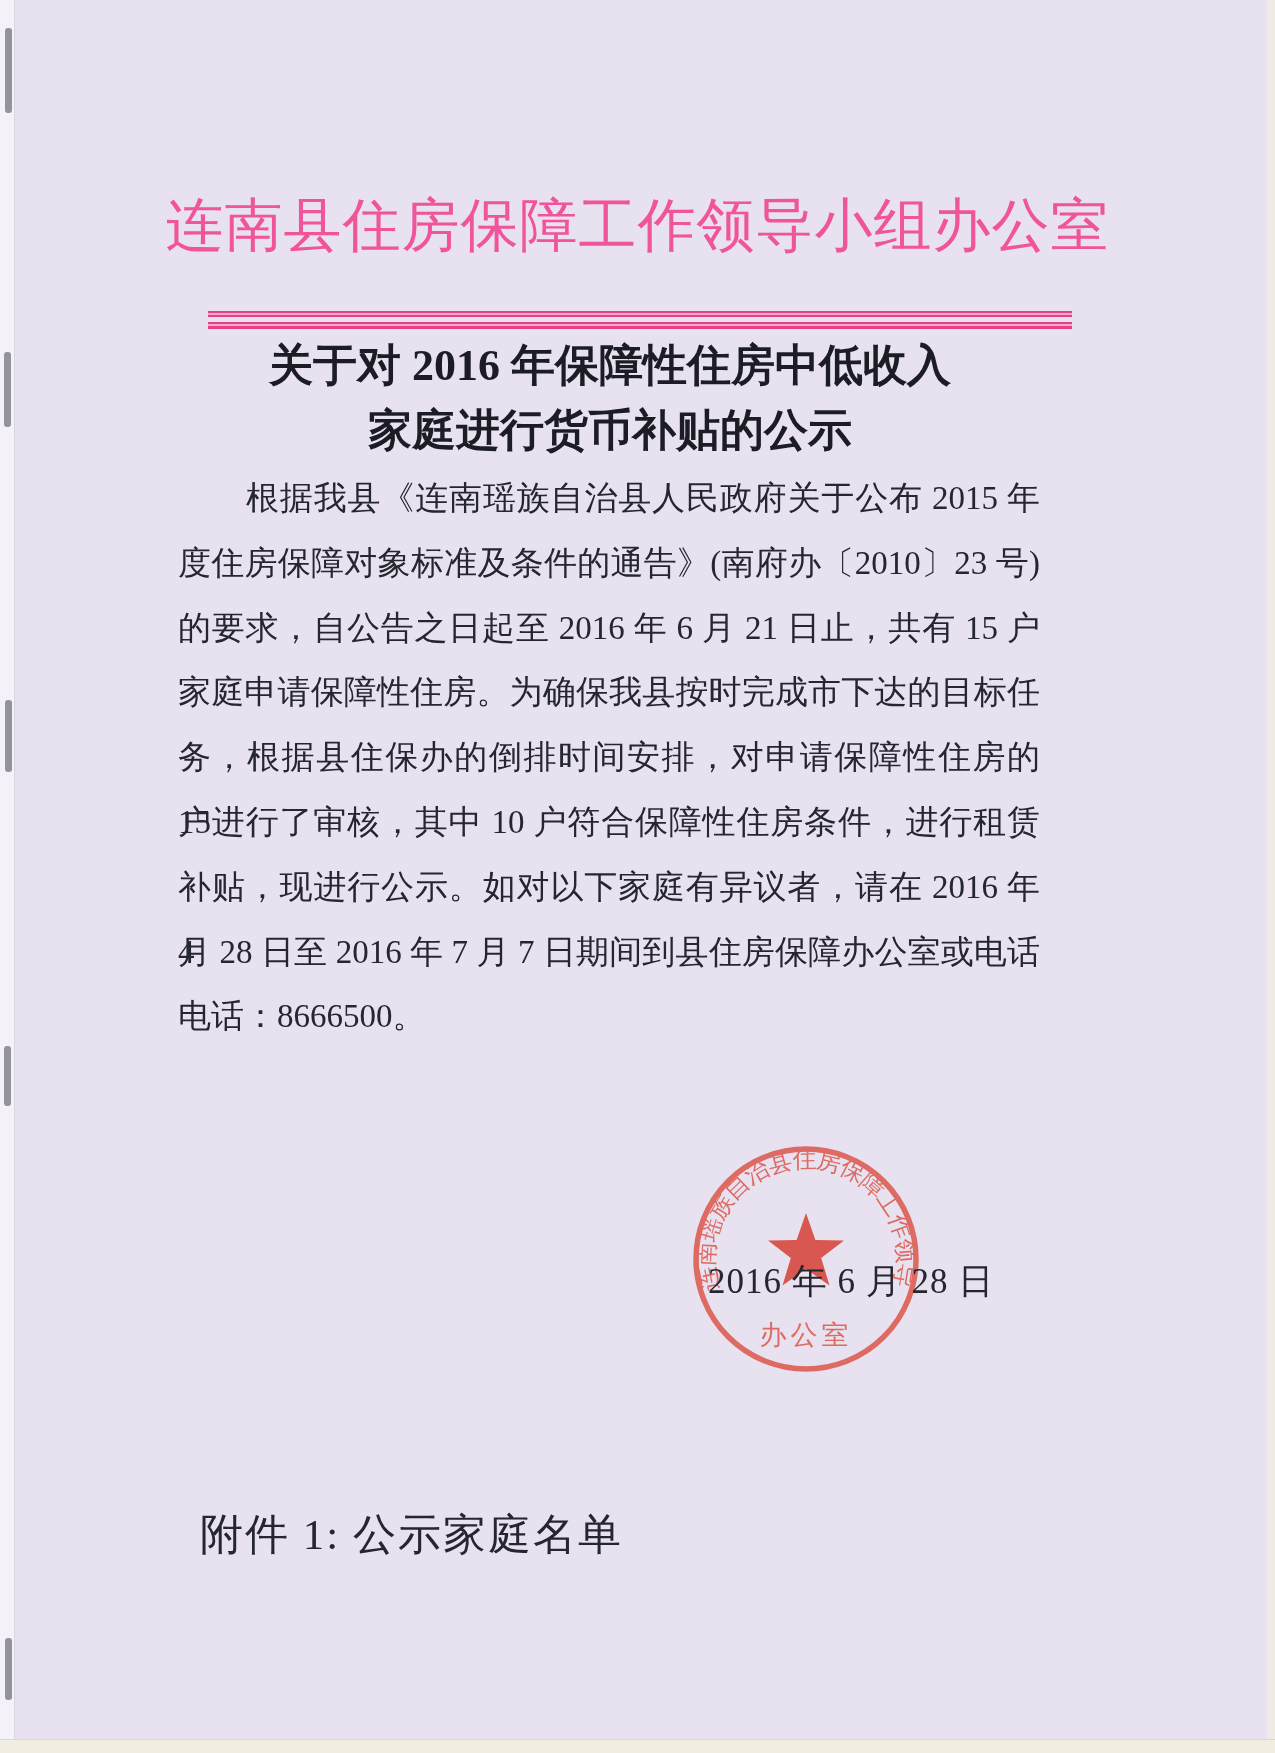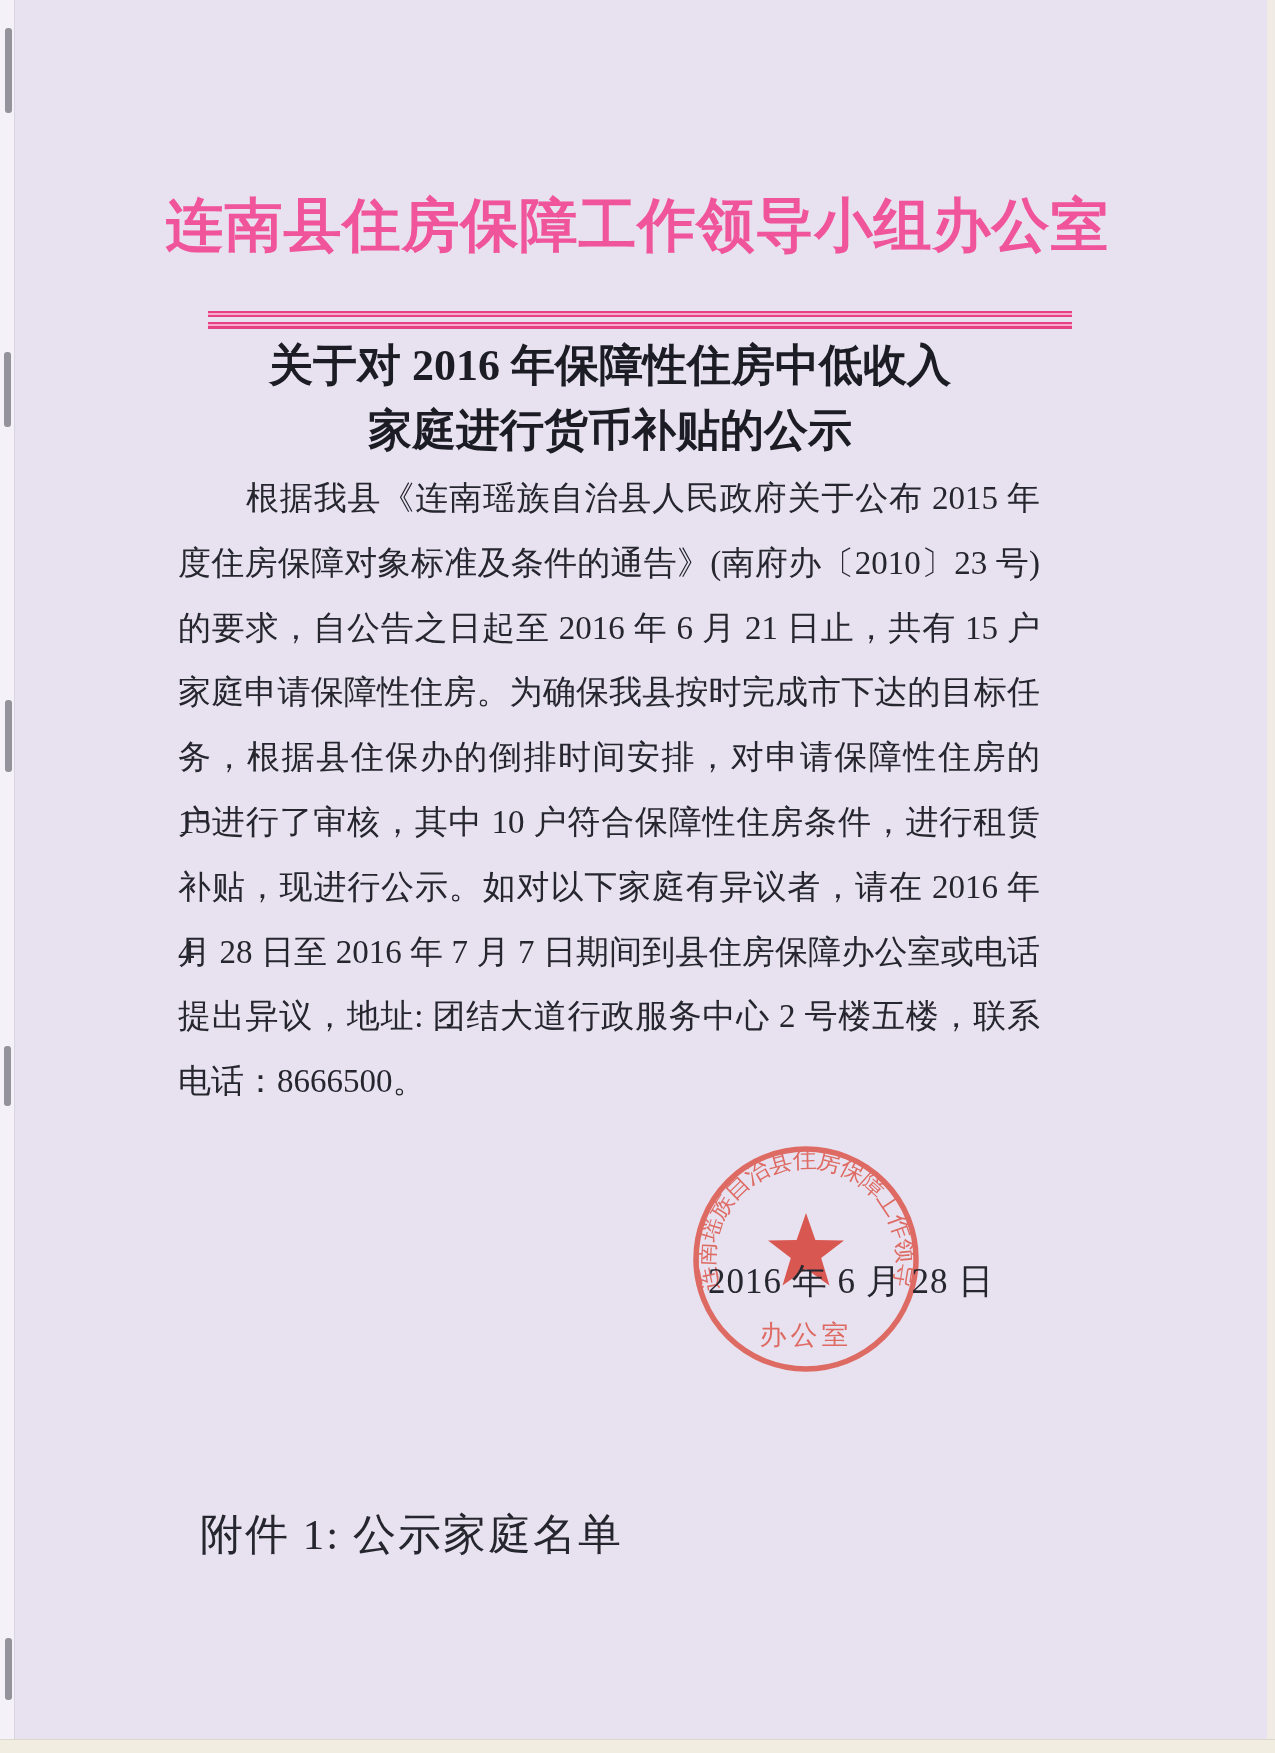--- a/index.html
+++ b/index.html
@@ -13,21 +13,21 @@
     background:var(--edge_light,#f4f1f8);border-right:1px solid #d9d5e3;}
   .bottom-strip{position:absolute;left:0;bottom:0;width:100%;height:13px;
     background:var(--edge_cream,#f1eee1);border-top:1px solid #dcd8cd;}
   .right-strip{position:absolute;right:0;top:0;width:8px;height:100%;
     background:var(--edge_cream,#f1eee1);opacity:.8;}
   .edge-mark{position:absolute;width:7px;border-radius:3px;
     background:#33333c;opacity:.5;}
 
   .org-title{
     position:absolute;top:190px;left:0;width:100%;text-align:center;
-    font-family:"Liberation Sans",sans-serif;font-weight:bold;
+    font-family:"Liberation Sans",sans-serif;font-weight:normal;
     font-size:58px;line-height:1.2;color:var(--title_pink,#f0549b);
     letter-spacing:1px;white-space:nowrap;
   }
   .rule{position:absolute;left:208px;width:864px;height:6px;
     background:linear-gradient(to bottom,
       var(--rule_pink,#e64183) 0 30%,
       #f7aacb 30% 62%,
       var(--rule_pink,#e64183) 62% 100%);}
   .rule-1{top:311px;}
   .rule-2{top:322px;height:7px;}
@@ -95,21 +95,20 @@
 
   <div class="body-text">
     <div class="body-line first">根据我县《连南瑶族自治县人民政府关于公布 2015 年</div>
     <div class="body-line">度住房保障对象标准及条件的通告》(南府办〔2010〕23 号)</div>
     <div class="body-line">的要求，自公告之日起至 2016 年 6 月 21 日止，共有 15 户</div>
     <div class="body-line">家庭申请保障性住房。为确保我县按时完成市下达的目标任</div>
     <div class="body-line">务，根据县住保办的倒排时间安排，对申请保障性住房的 15</div>
     <div class="body-line">户进行了审核，其中 10 户符合保障性住房条件，进行租赁</div>
     <div class="body-line">补贴，现进行公示。如对以下家庭有异议者，请在 2016 年 4</div>
     <div class="body-line">月 28 日至 2016 年 7 月 7 日期间到县住房保障办公室或电话</div>
-    <div class="body-line">提出异议，地址: 团结大道行政服务中心 2 号楼五楼，联系</div>
     <div class="body-line last">电话：8666500。</div>
   </div>
 
   <svg class="seal" viewBox="0 0 240 240" aria-hidden="true">
     <circle class="seal-ring" cx="120" cy="120" r="110"></circle>
     <path id="sealArc" d="M 33.5 151.5 A 92 92 0 1 1 206.5 151.5" fill="none"></path>
     <text class="seal-arc-text">
       <textPath href="#sealArc" startOffset="2">连南瑶族自治县住房保障工作领导小组</textPath>
     </text>
     <polygon class="seal-star" points="120,74 129.4,101.1 158.0,101.6 135.2,118.9 143.5,146.4 120,130 96.5,146.4 104.8,118.9 82.0,101.6 110.6,101.1"></polygon>

